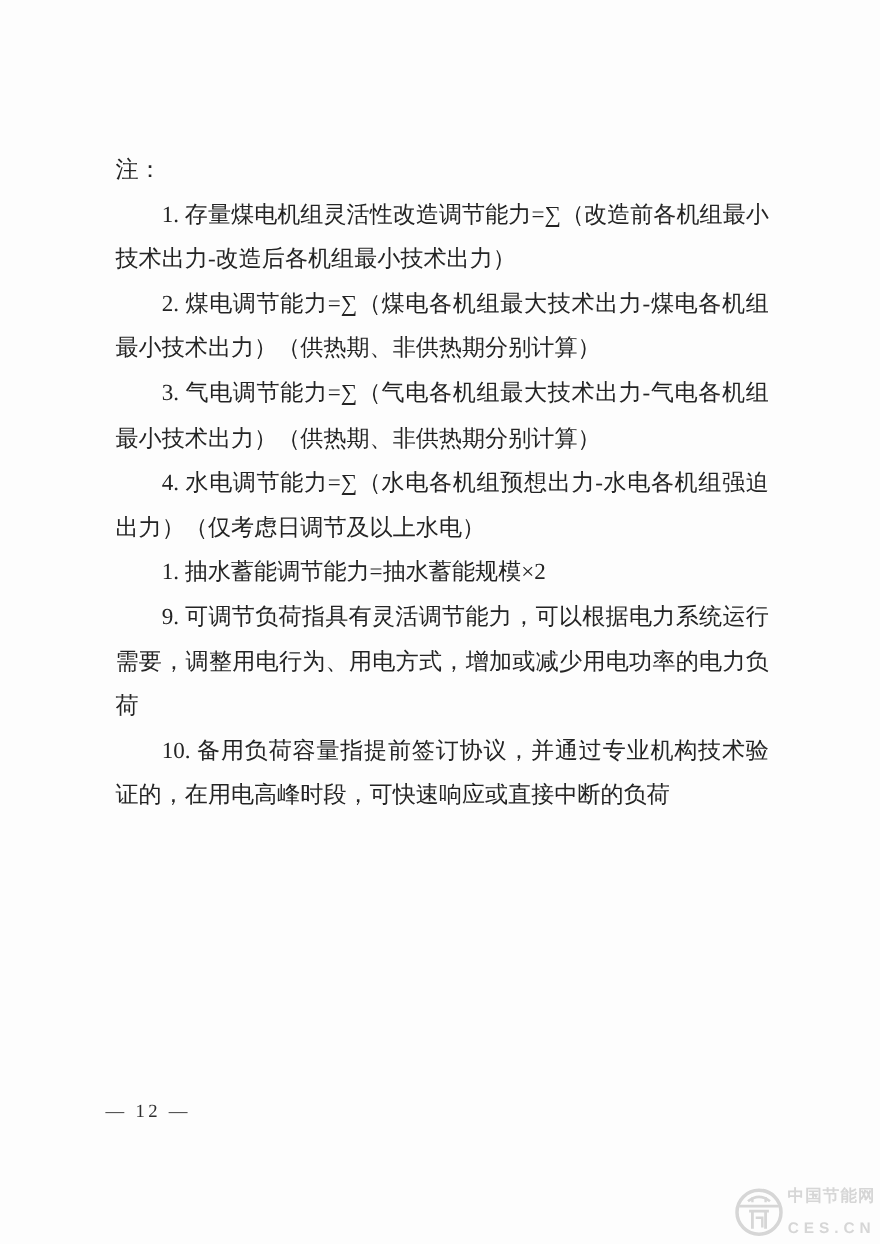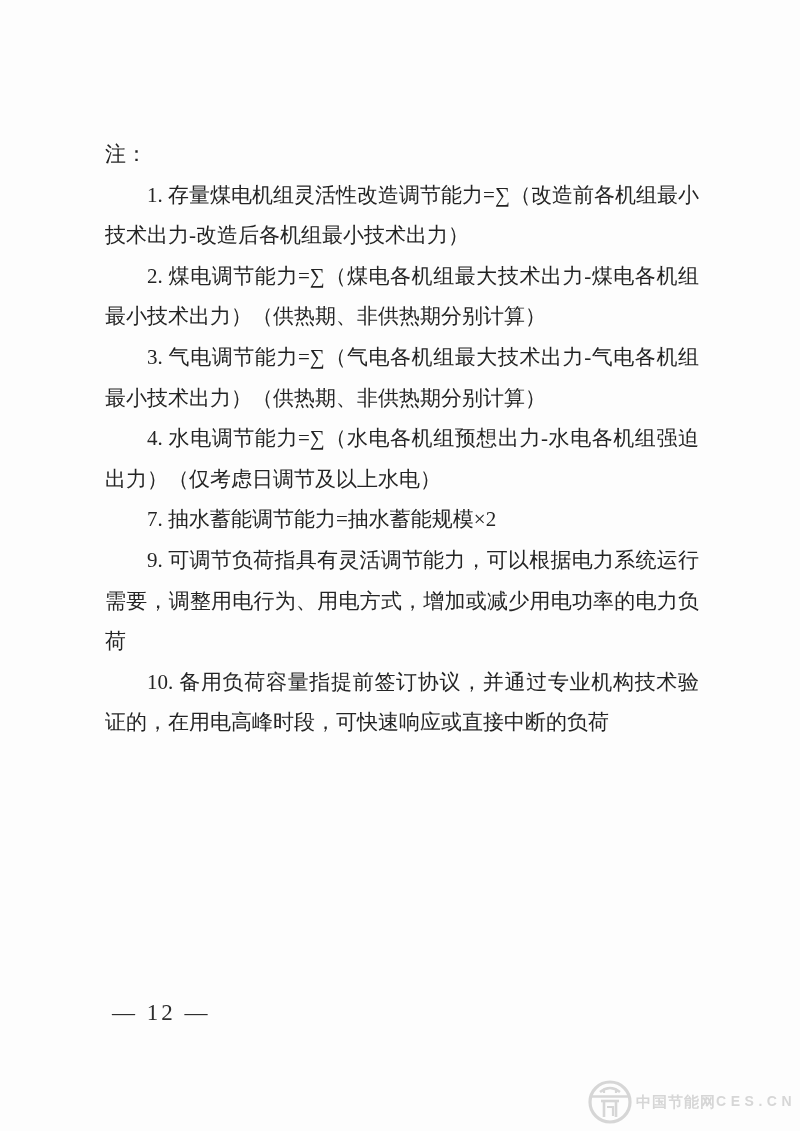--- a/index.html
+++ b/index.html
@@ -33,46 +33,47 @@
   .note-label {
     margin: 0;
     text-indent: 0;
   }
   .note-paragraph {
     margin: 0;
     text-indent: 2em;
   }
   .page-number {
     position: absolute;
-    left: 112px;
+    left: 96px;
     top: 1000px;
-    font-size: 23px;
+    font-size: 17px;
     letter-spacing: 3px;
     color: #2e2e2e;
   }
   .watermark {
     position: absolute;
     right: 4px;
     bottom: 6px;
     display: flex;
     align-items: center;
     gap: 3px;
     color: #d6d6d6;
     user-select: none;
   }
   .wm-logo {
     width: 46px;
     height: 46px;
     flex: 0 0 auto;
   }
   .wm-text {
     display: flex;
-    flex-direction: row;
+    flex-direction: column;
     line-height: 1.05;
     font-family: "Liberation Sans", "DejaVu Sans", sans-serif;
+    gap: 13px;
   }
   .wm-name {
     font-size: 15px;
     font-weight: bold;
     letter-spacing: 1px;
     white-space: nowrap;
   }
   .wm-domain {
     font-size: 14px;
     font-weight: bold;
@@ -93,21 +94,21 @@
         <p class="note-paragraph">1. 存量煤电机组灵活性改造调节能力=∑（改造前各机组最小技术出力-改造后各机组最小技术出力）</p>
 
         <p class="note-paragraph">2. 煤电调节能力=∑（煤电各机组最大技术出力-煤电各机组最小技术出力）（供热期、非供热期分别计算）</p>
 
         <p class="note-paragraph">3. 气电调节能力=∑（气电各机组最大技术出力-气电各机组最小技术出力）（供热期、非供热期分别计算）</p>
 
         <p class="note-paragraph">4. 水电调节能力=∑（水电各机组预想出力-水电各机组强迫出力）（仅考虑日调节及以上水电）</p>
 
 
 
-        <p class="note-paragraph">7. 抽水蓄能调节能力=抽水蓄能规模×2</p>
+        <p class="note-paragraph">1. 抽水蓄能调节能力=抽水蓄能规模×2</p>
 
 
         <p class="note-paragraph">9. 可调节负荷指具有灵活调节能力，可以根据电力系统运行需要，调整用电行为、用电方式，增加或减少用电功率的电力负荷</p>
 
         <p class="note-paragraph">10. 备用负荷容量指提前签订协议，并通过专业机构技术验证的，在用电高峰时段，可快速响应或直接中断的负荷</p>
       </div>
   </div>
 
   <div class="page-number">— 12 —</div>
 

